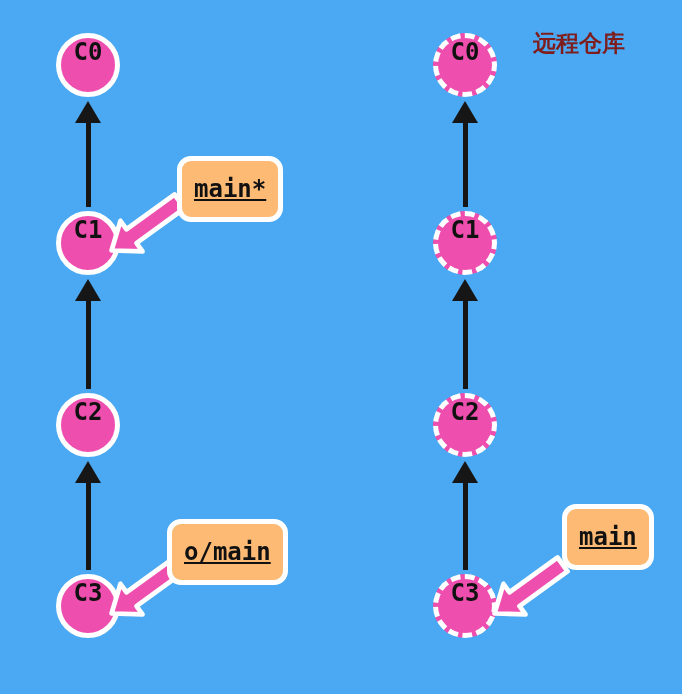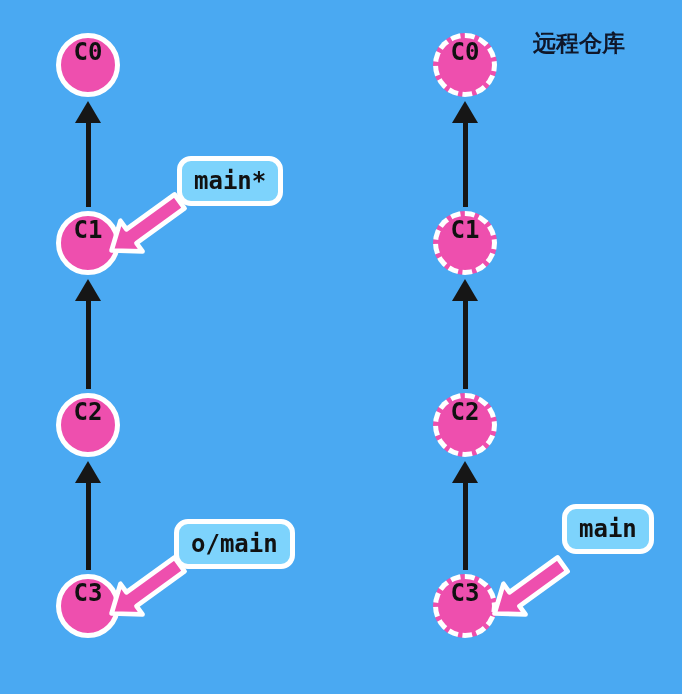--- a/index.html
+++ b/index.html
@@ -42,37 +42,38 @@
     width: 0; height: 0;
     border-left: 13px solid transparent;
     border-right: 13px solid transparent;
     border-bottom: 22px solid #161616;
   }
   .edge .shaft { width: 5px; flex: 1; background: #161616; }
 
   
   .branch-label {
     position: absolute;
-    background: #7dd3fc;
+    background: #fdba74;
     border: 5px solid #ffffff;
     border-radius: 14px;
-    padding: 6px 12px;
+    padding: 14px 12px;
     font-weight: bold;
     font-size: 24px;
     color: #111111;
     white-space: nowrap;
+    text-decoration: underline;
   }
 
   .pointer { position: absolute; }
 
   .remote-title {
     position: absolute;
     left: 533px;
     top: 28px;
-    color: #0f172a;
+    color: #7f1d1d;
     font-size: 23px;
     font-weight: bold;
     font-family: "DejaVu Sans", "Liberation Sans", sans-serif;
   }
 </style>
 </head>
 <body>
 
 <div class="canvas">
 
@@ -107,21 +108,21 @@
     <svg class="pointer" style="left:104px; top:190px;" width="85" height="70" viewBox="0 0 90 70">
       <polygon points="74.7,2.7 23.8,39.5 17.4,30.6 8,62 40.8,63 34.4,54.1 85.3,17.3" fill="#ee4fae" stroke="#ffffff" stroke-width="5" stroke-linejoin="round"></polygon>
     </svg>
     <div class="branch-label" style="left:177px; top:156px;">
       <span>main*</span>
     </div>
 
     <svg class="pointer" style="left:104px; top:553px;" width="85" height="70" viewBox="0 0 90 70">
       <polygon points="74.7,2.7 23.8,39.5 17.4,30.6 8,62 40.8,63 34.4,54.1 85.3,17.3" fill="#ee4fae" stroke="#ffffff" stroke-width="5" stroke-linejoin="round"></polygon>
     </svg>
-    <div class="branch-label" style="left:174px; top:519px;">
+    <div class="branch-label" style="left:167px; top:519px;">
       <span>o/main</span>
     </div>
   </div>
 
   <div>
 
     <div class="remote-title">远程仓库</div>
 
     <div class="edge" style="left:452px; top:101px; height:106px;">
       <div class="head"></div>

